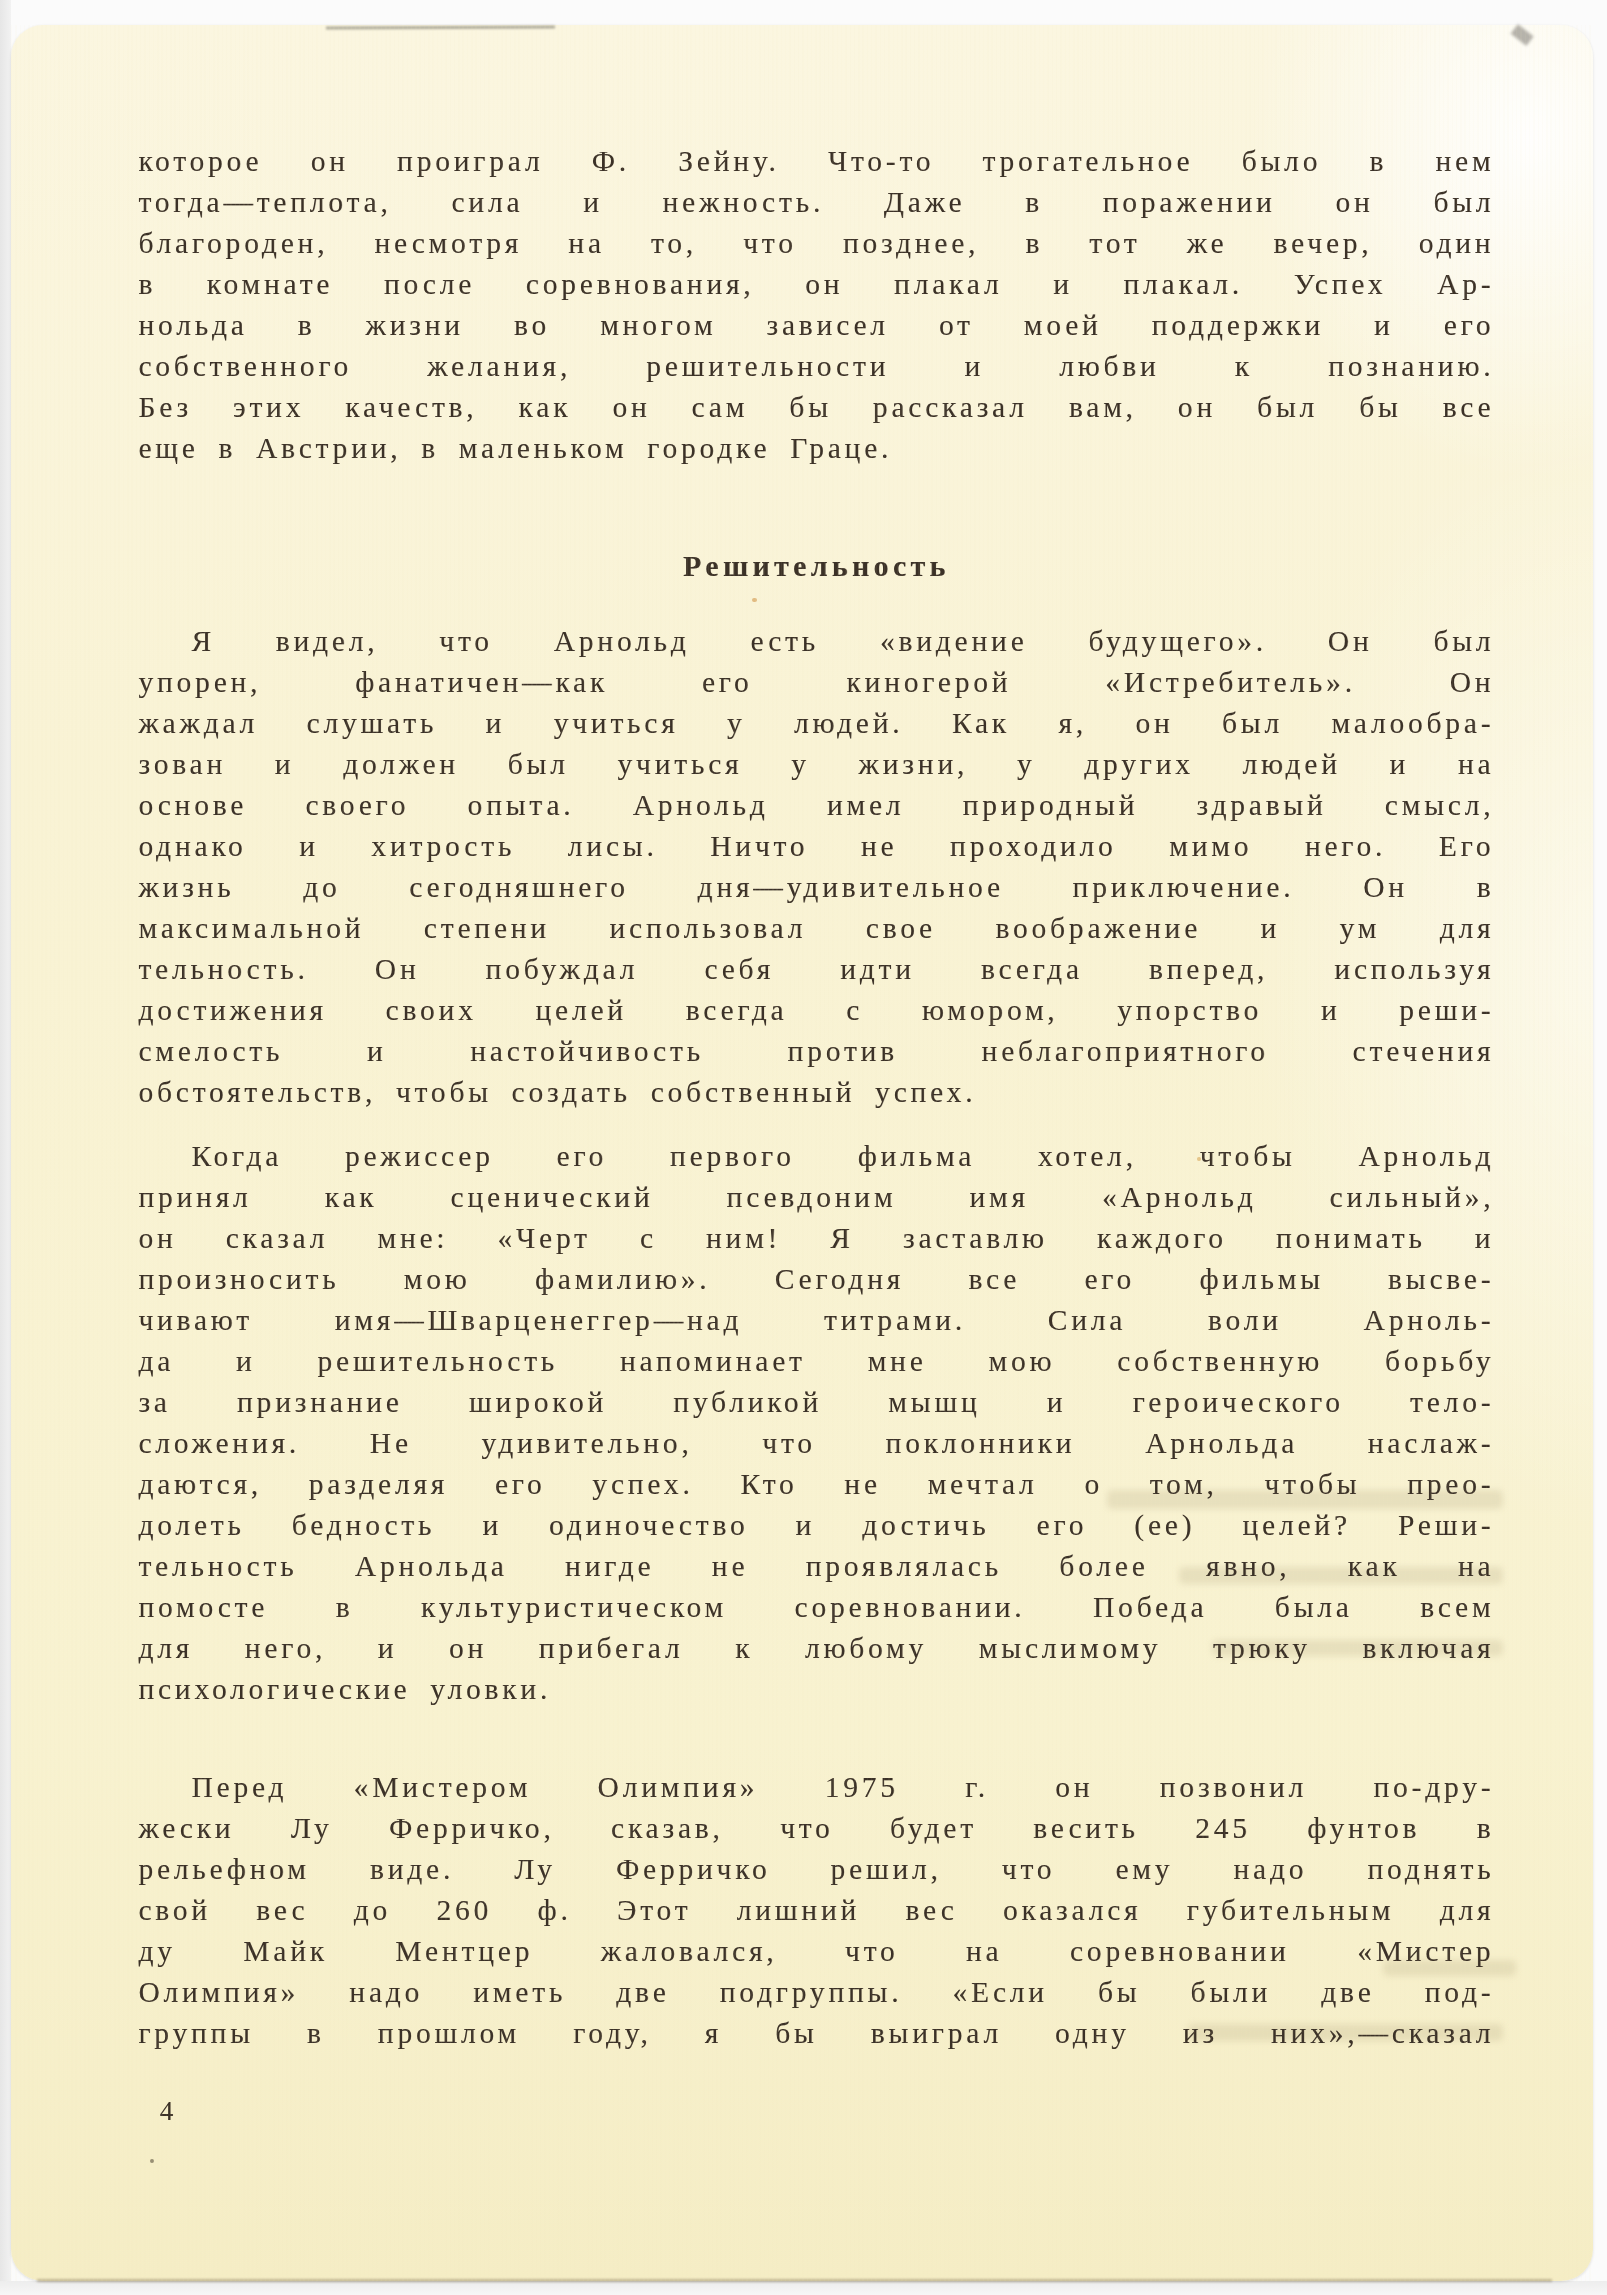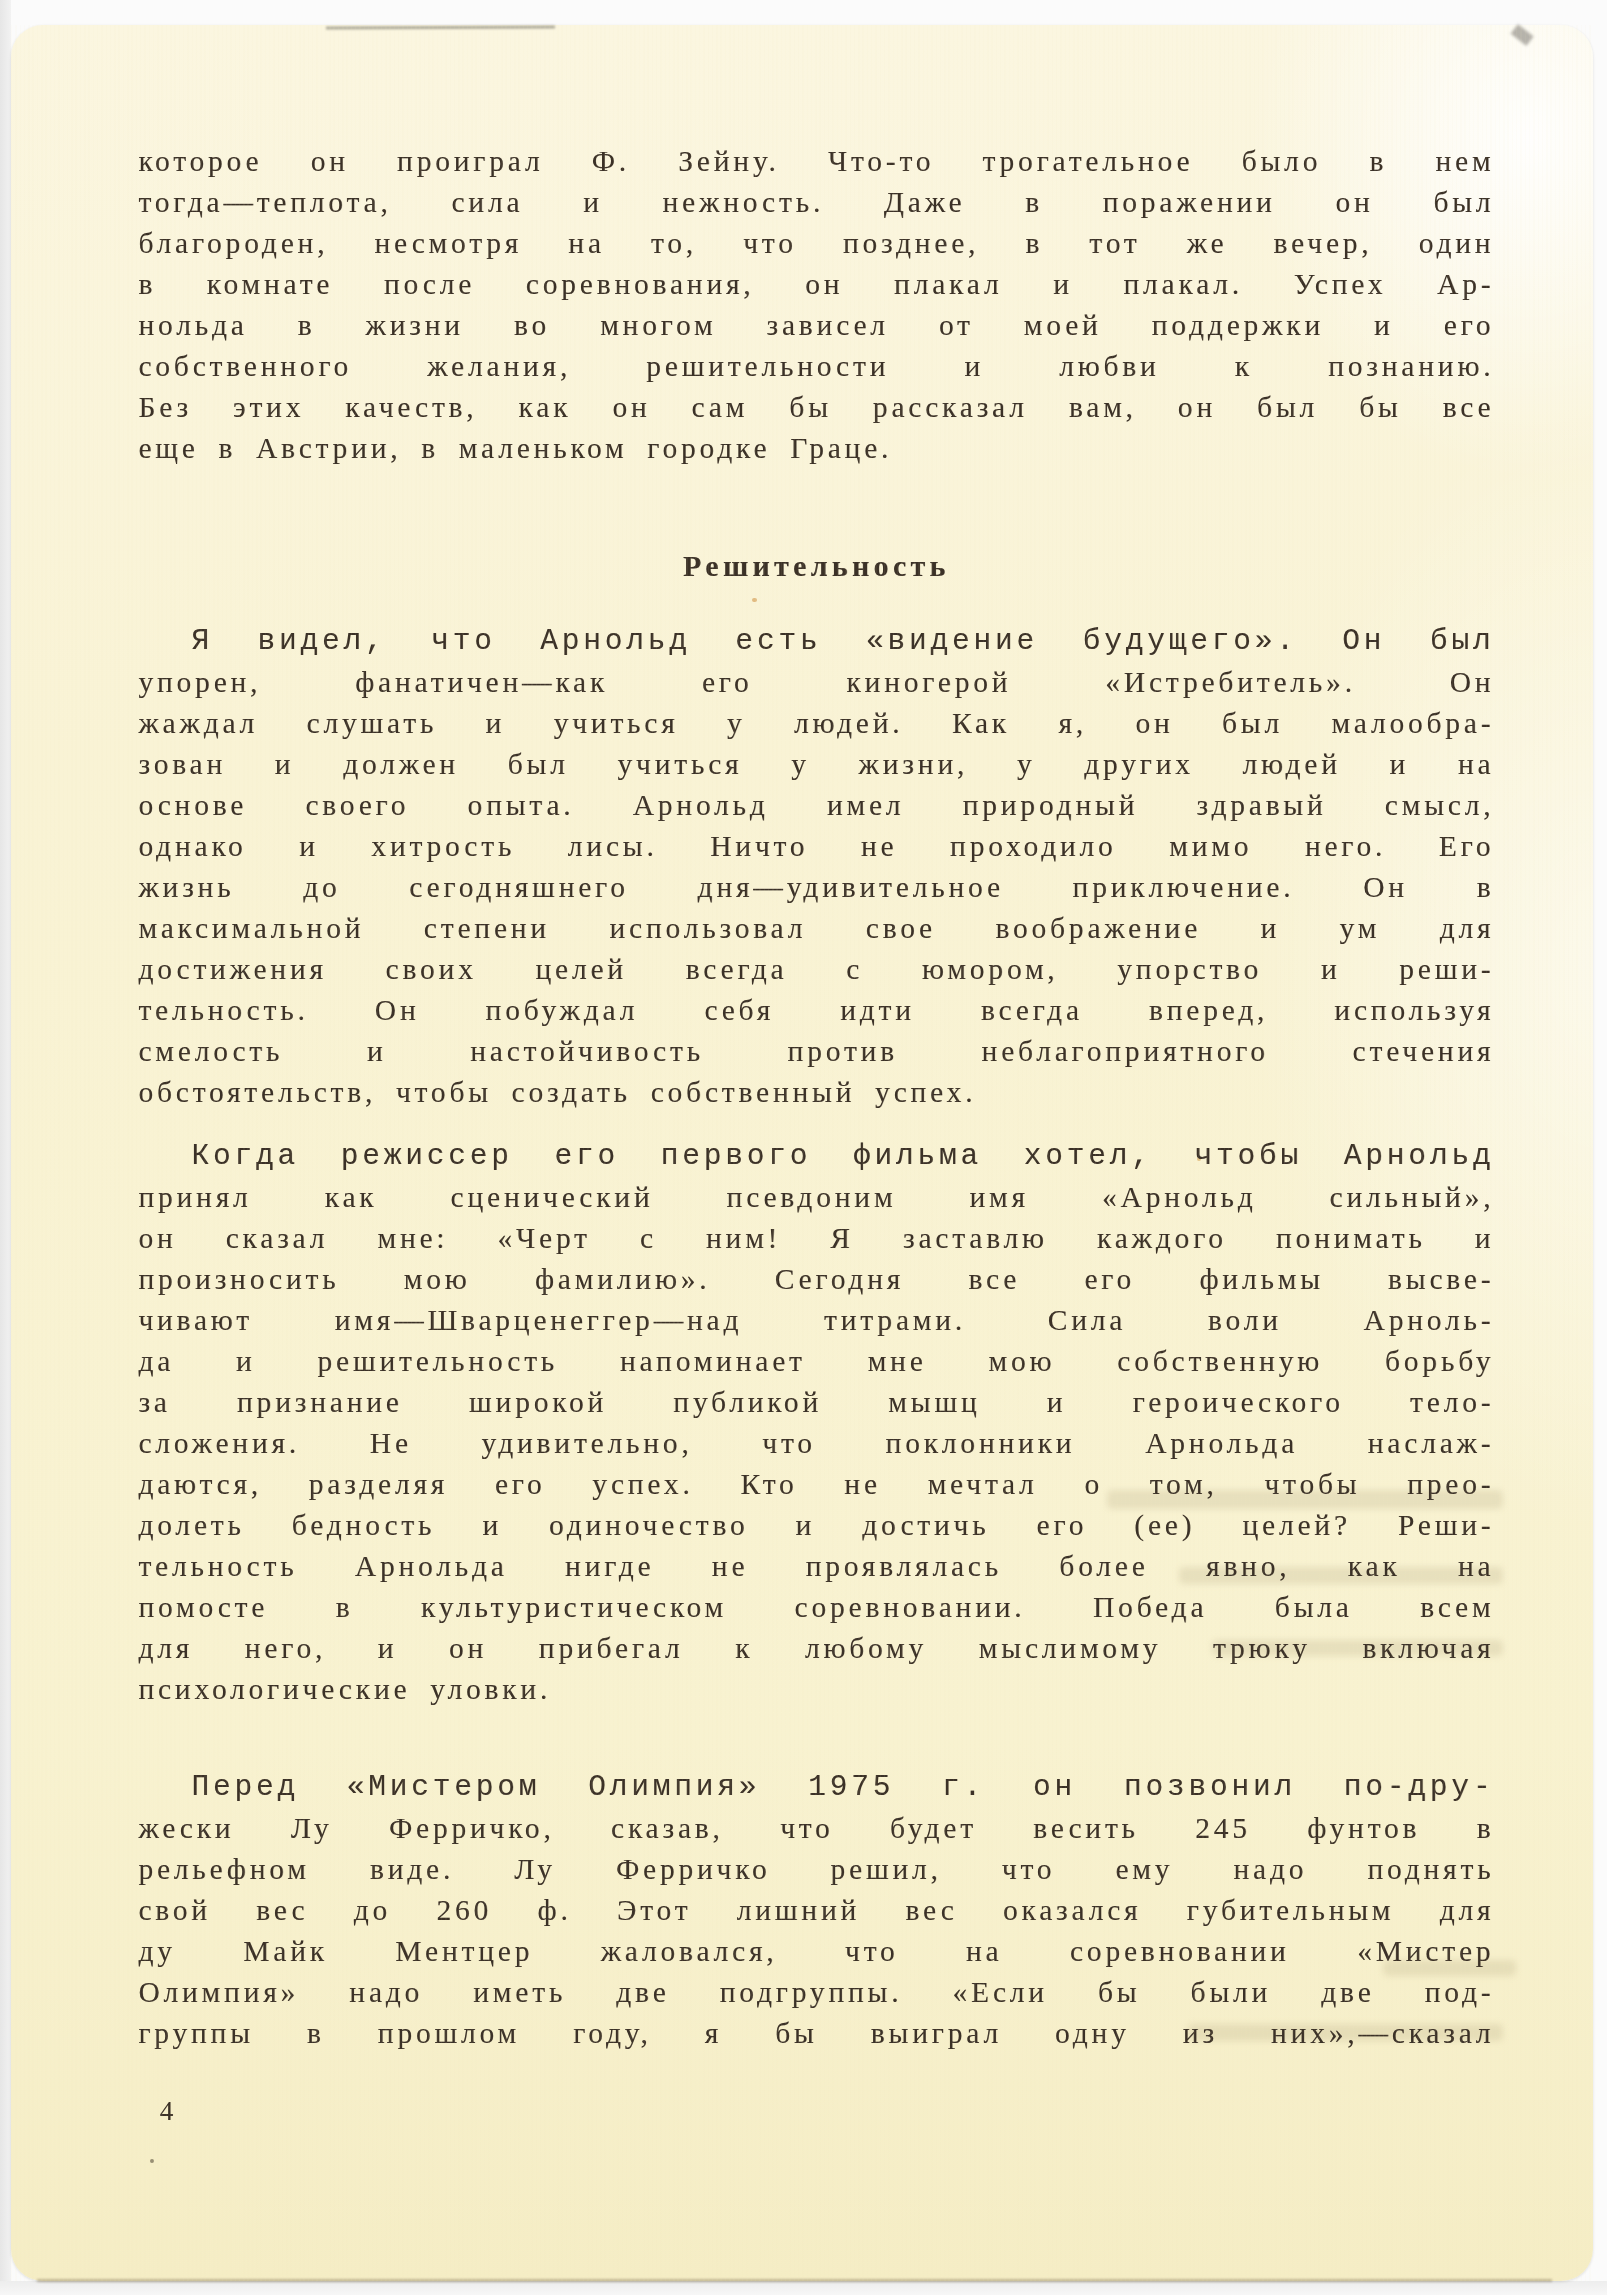--- a/index.html
+++ b/index.html
@@ -83,21 +83,21 @@
     font-size: 29.5px;
     line-height: 41px;
     color: #3b3127;
     letter-spacing: 3.8px;
     word-spacing: 8.6px;
     text-shadow: 0.3px 0.3px 0 rgba(64,54,42,0.32);
   }
   .para { margin: 0; }
   .line { text-align: justify; text-align-last: justify; }
   .line.no-stretch { text-align-last: left; }
-  .para.indent .line:first-child { text-indent: 53px; font-family: Liberation Mono, monospace; }
+  .para.indent .line:first-child { text-indent: 53px; }
   .heading {
     margin: 76px 0 35px 0;
     text-align: center;
     font-weight: bold;
     font-size: 30px;
     line-height: 41px;
     letter-spacing: 4.3px;
   }
   .para-2 { margin-top: 23px; }
   .para-3 { margin-top: 57px; }
@@ -142,22 +142,22 @@
     <div class="heading">Решительность</div>
     <div class="para para-1 indent">
         <div class="line">Я видел, что Арнольд есть «видение будущего». Он был</div>
         <div class="line">упорен, фанатичен—как его киногерой «Истребитель». Он</div>
         <div class="line">жаждал слушать и учиться у людей. Как я, он был малообра-</div>
         <div class="line">зован и должен был учиться у жизни, у других людей и на</div>
         <div class="line">основе своего опыта. Арнольд имел природный здравый смысл,</div>
         <div class="line">однако и хитрость лисы. Ничто не проходило мимо него. Его</div>
         <div class="line">жизнь до сегодняшнего дня—удивительное приключение. Он в</div>
         <div class="line">максимальной степени использовал свое воображение и ум для</div>
+        <div class="line">тельность. Он побуждал себя идти всегда вперед, используя</div>
         <div class="line">достижения своих целей всегда с юмором, упорство и реши-</div>
-        <div class="line">тельность. Он побуждал себя идти всегда вперед, используя</div>
         <div class="line">смелость и настойчивость против неблагоприятного стечения</div>
         <div class="line no-stretch">обстоятельств, чтобы создать собственный успех.</div>
       </div>
     <div class="para para-2 indent">
         <div class="line">Когда режиссер его первого фильма хотел, чтобы Арнольд</div>
         <div class="line">принял как сценический псевдоним имя «Арнольд сильный»,</div>
         <div class="line">он сказал мне: «Черт с ним! Я заставлю каждого понимать и</div>
         <div class="line">произносить мою фамилию». Сегодня все его фильмы высве-</div>
         <div class="line">чивают имя—Шварценеггер—над титрами. Сила воли Арноль-</div>
         <div class="line">да и решительность напоминает мне мою собственную борьбу</div>

